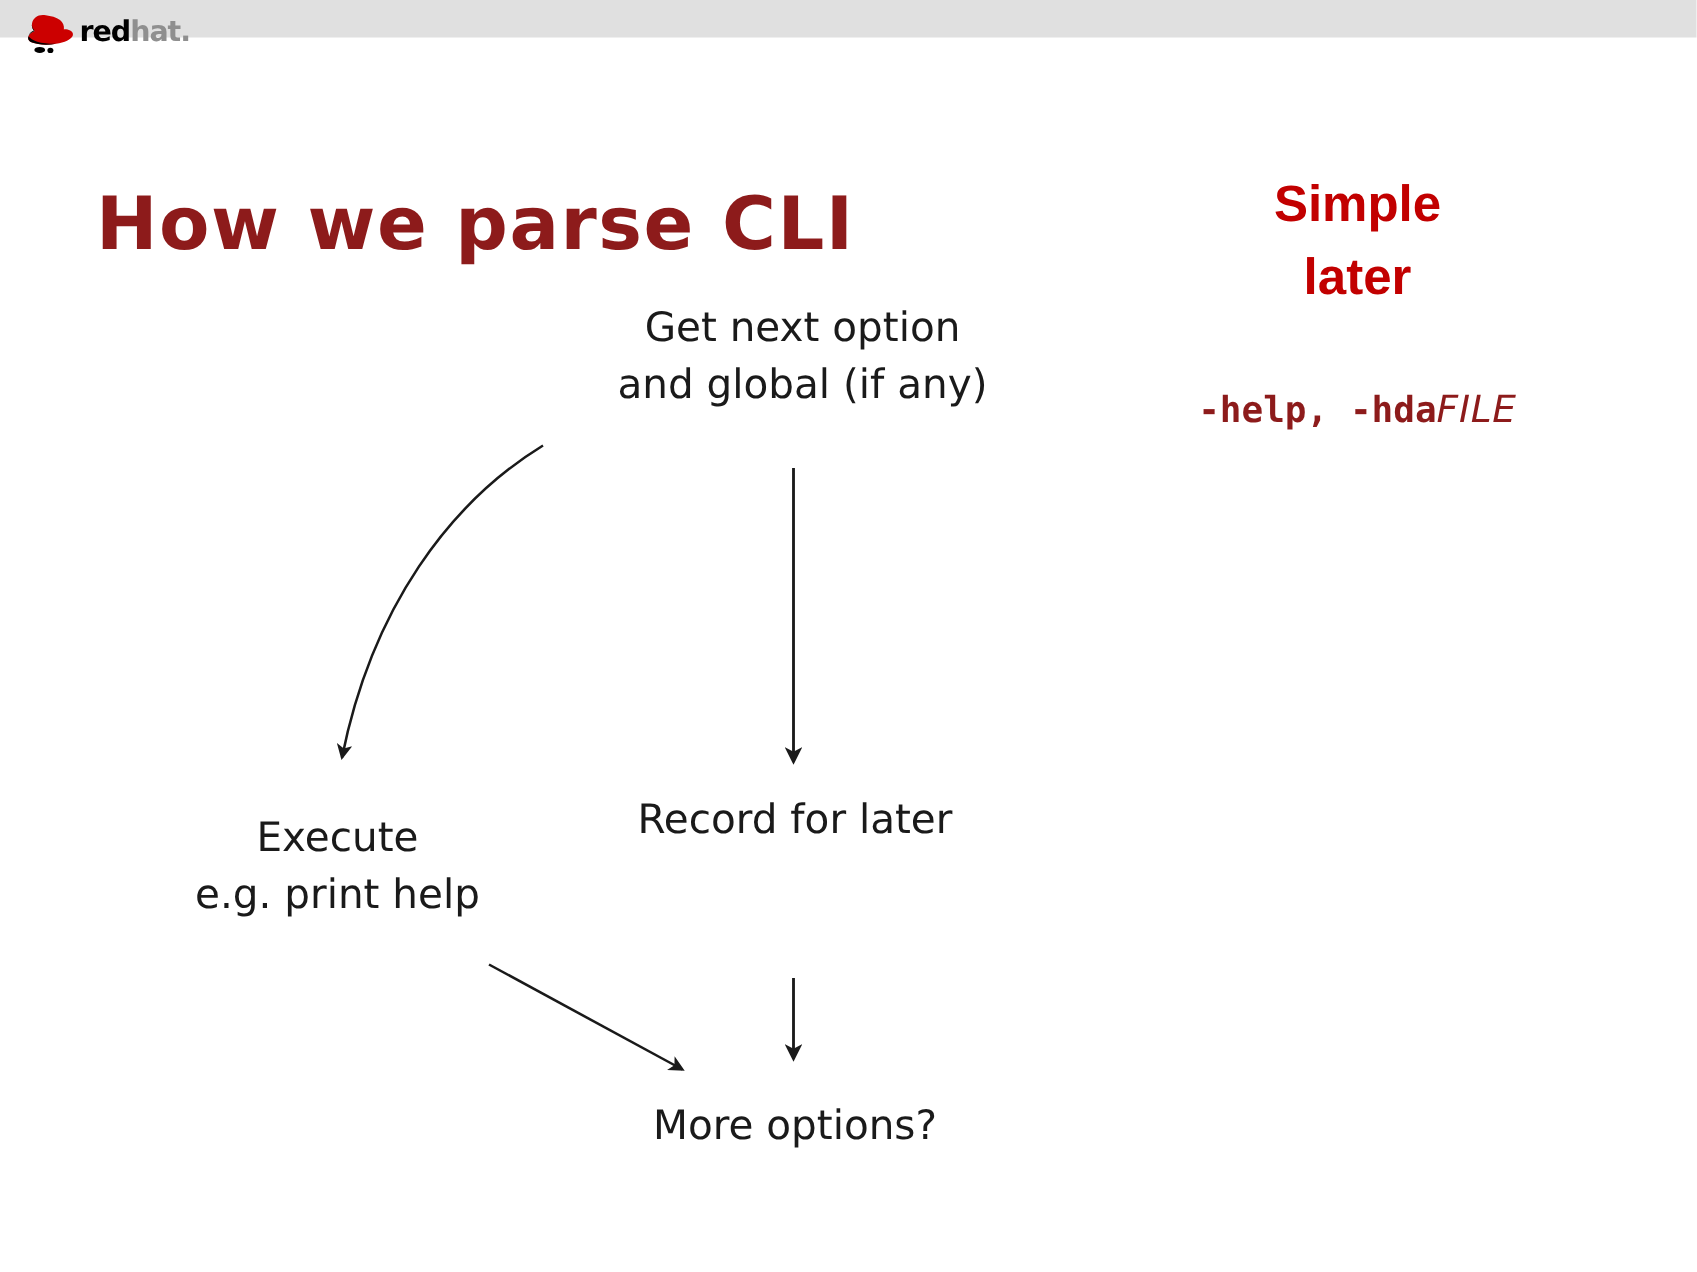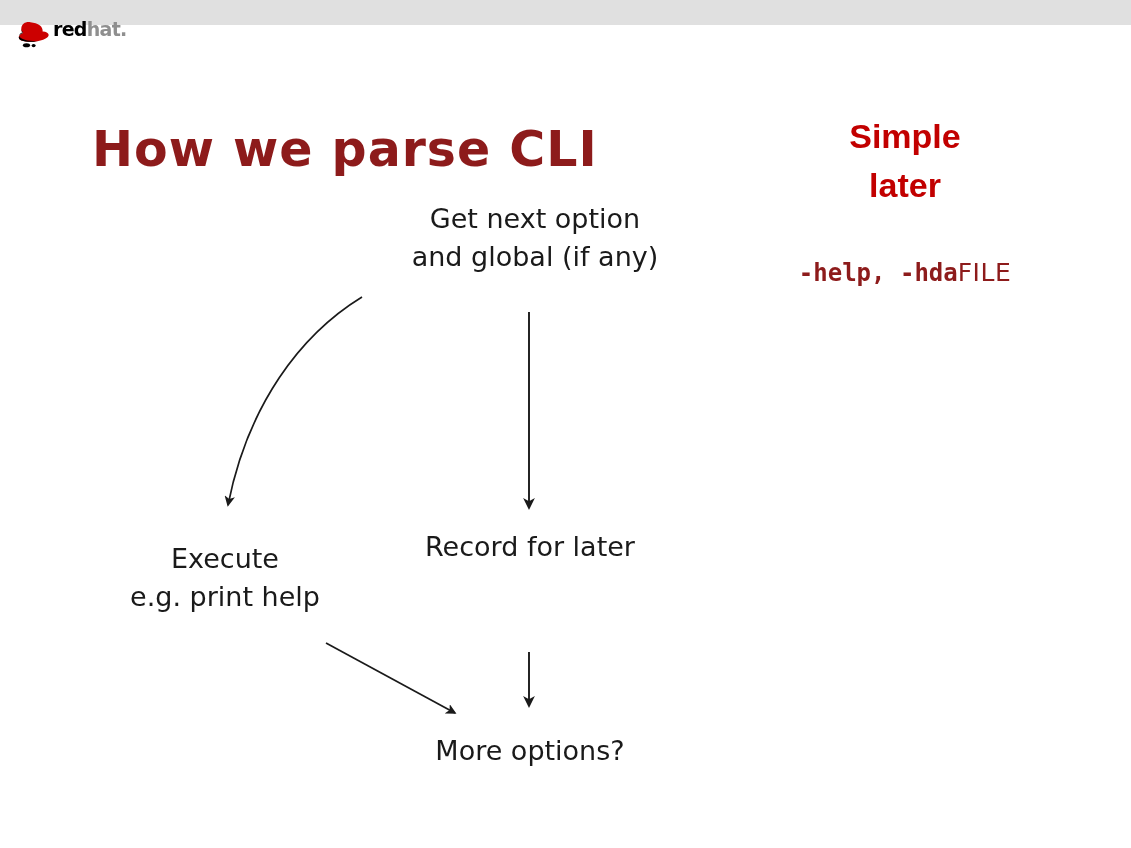--- a/index.html
+++ b/index.html
@@ -20,25 +20,25 @@
   #header-band {
     position: absolute;
     left: 0; top: 0;
     width: 1131px;
     height: 25px;
     background: #e0e0e0;
   }
   #brand-logo {
     position: absolute;
     left: 16px;
-    top: 20px;
+    top: 6px;
     width: 150px;
     height: 34px;
     display: flex;
-    align-items: flex-start;
+    align-items: center;
   }
   #shadowman-icon {
     width: 36px;
     height: 30px;
     flex: 0 0 auto;
     display: block;
   }
   #brand-wordmark {
     font-family: "DejaVu Sans", sans-serif;
     font-size: 19px;
@@ -49,21 +49,21 @@
     margin-bottom: 3px;
     white-space: nowrap;
   }
   #brand-wordmark .red-part { color: #000000; }
   #brand-wordmark .hat-part { color: #8f8f8f; }
   #brand-wordmark .dot-part { color: #8f8f8f; }
 
   
   #slide-title {
     position: absolute;
-    left: 92px;
+    left: 64px;
     top: 88px;
     font-family: "DejaVu Sans", sans-serif;
     font-size: 49px;
     font-weight: bold;
     color: #8d1b1b;
     letter-spacing: 1px;
     white-space: nowrap;
   }
   #sidebar-heading {
     position: absolute;
@@ -87,20 +87,21 @@
     font-size: 25px;
     white-space: nowrap;
   }
   #sidebar-example .mono {
     font-family: "DejaVu Sans Mono", monospace;
     font-size: 24px;
     font-weight: bold;
   }
   #sidebar-example .meta {
     font-family: "DejaVu Sans", sans-serif;
+    font-style: italic;
     font-size: 25px;
     letter-spacing: 0.5px;
   }
 
   
   .flow-node {
     position: absolute;
     text-align: center;
     color: #1a1a1a;
     font-family: "DejaVu Sans", sans-serif;

